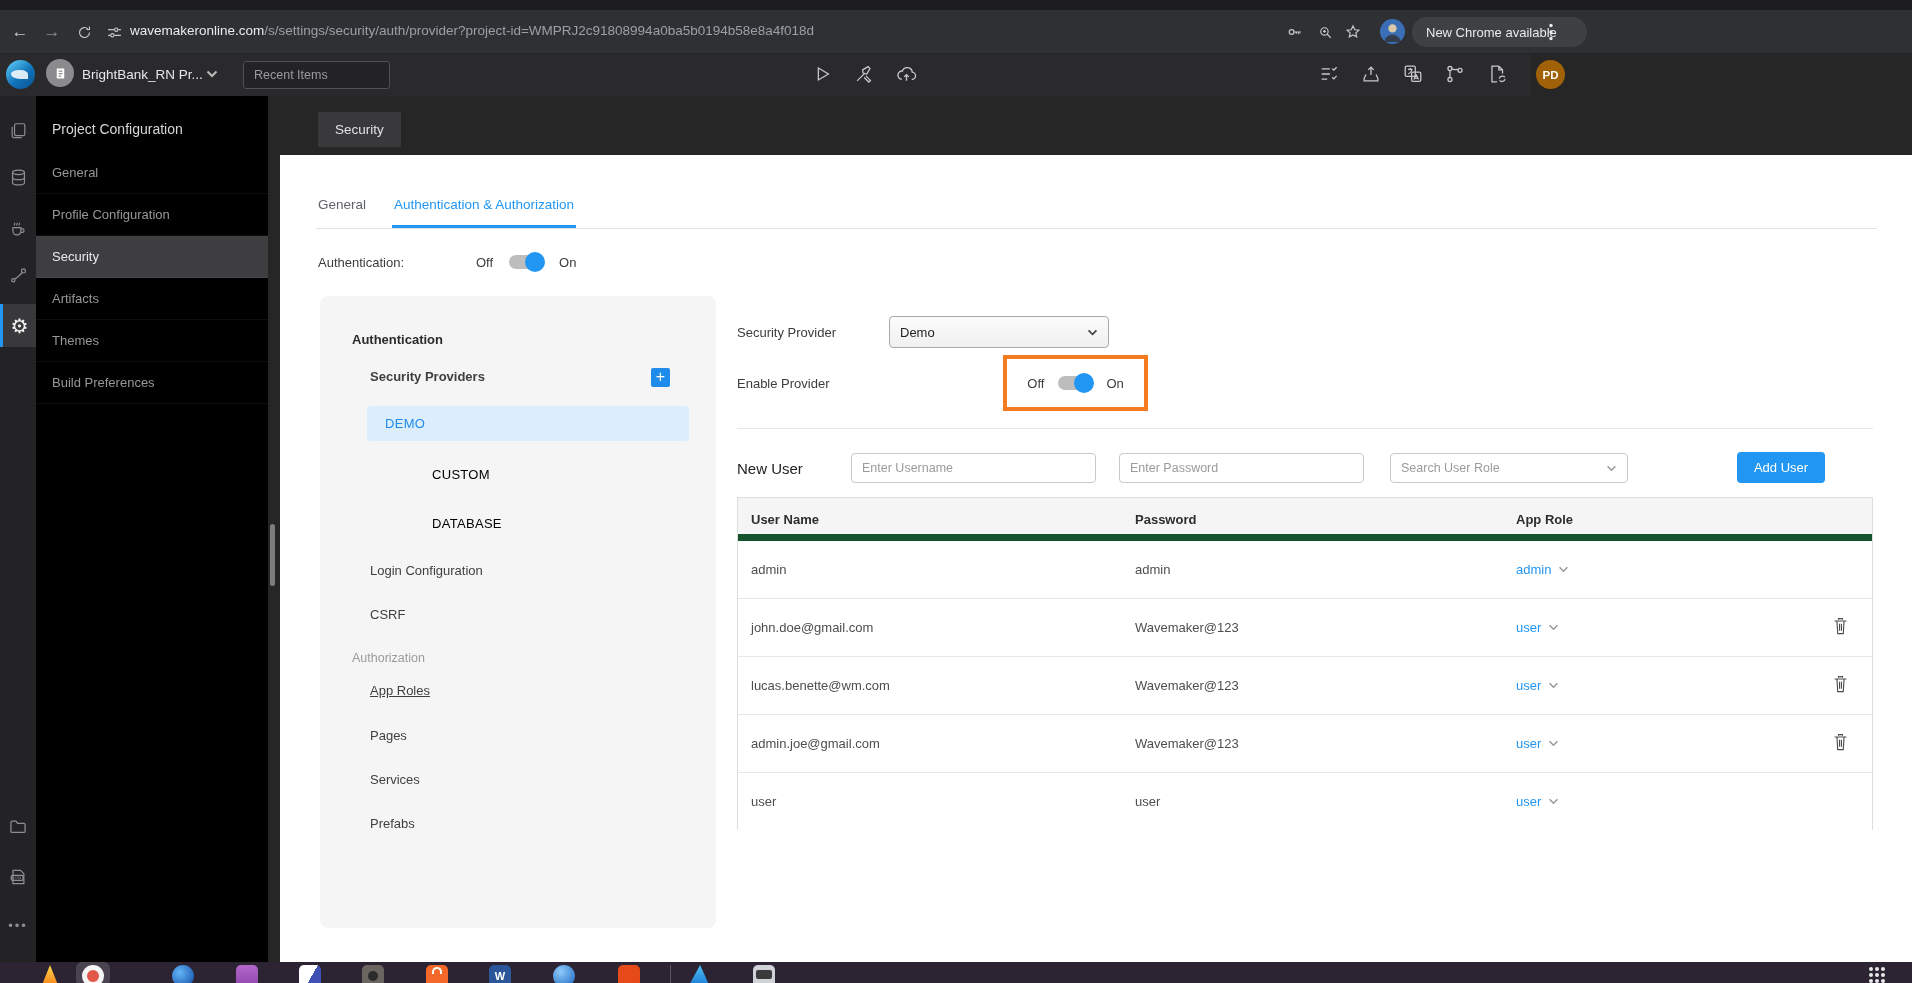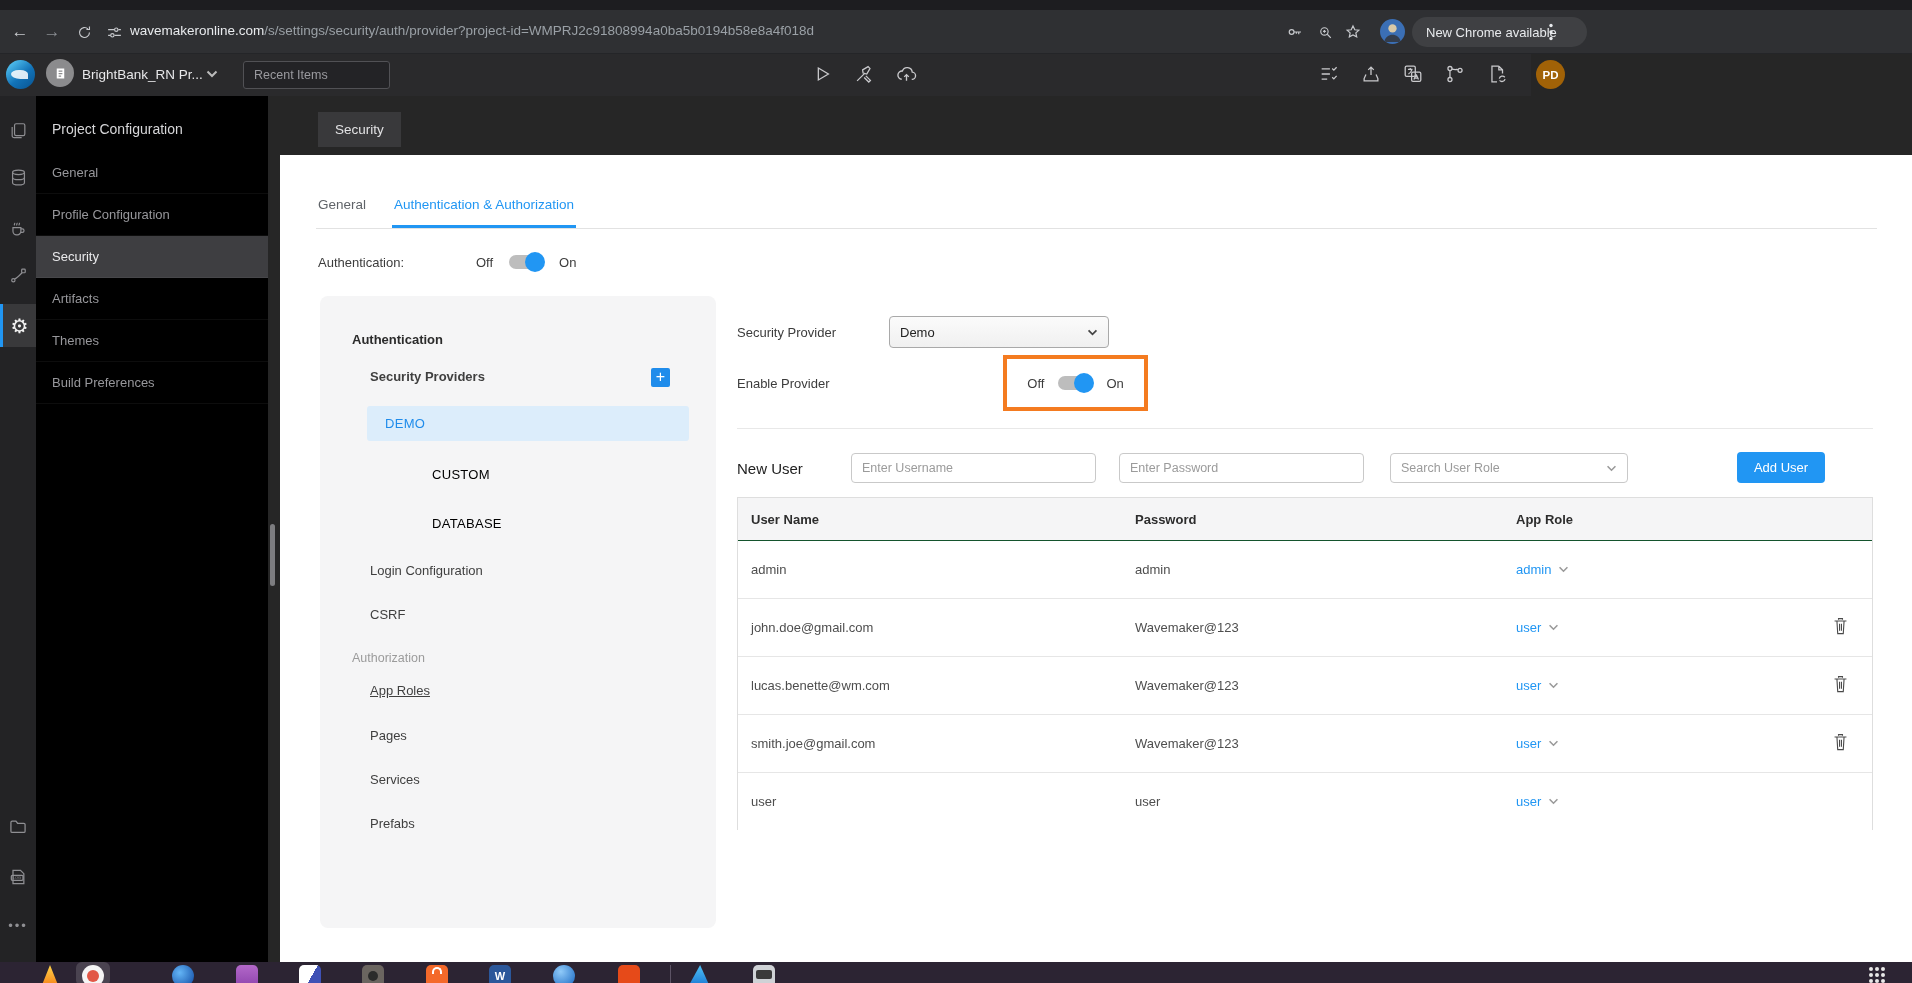--- a/index.html
+++ b/index.html
@@ -113,21 +113,21 @@
               border-radius:4px; font-size:12.5px; color:#9b9b9b; display:flex; align-items:center;
               padding:0 10px; background:#fff; }
   #role-select .chev { margin-left:auto; }
   #add-user-btn { position:absolute; left:1457px; top:297px; width:88px; height:31px; background:#2196f3;
               border:none; border-radius:4px; color:#fff; font-size:13px; }
 
   
   #users-table { position:absolute; left:457px; top:342px; width:1136px; height:333px;
                  border:1px solid #dedede; }
   #t-head { position:absolute; left:0; top:0; width:100%; height:43px; background:#f5f5f6;
-            border-bottom:1px solid #14532d; }
+            border-bottom:7px solid #14532d; }
   .th { position:absolute; top:14px; font-size:13px; font-weight:bold; color:#2d2d2d; }
   .trow { position:absolute; left:0; width:100%; height:58px; border-bottom:1px solid #e6e6e6; background:#fff; }
   .trow:last-child { border-bottom:none; }
   .td { position:absolute; top:21px; font-size:13px; color:#4e4e4e; }
   .role-cell { position:absolute; left:778px; top:21px; display:flex; align-items:center; gap:7px;
                font-size:13px; color:#2196f3; }
   .trash { position:absolute; left:1093px; top:17px; width:22px; height:24px; }
   .trash svg { stroke:#4a4a4a; fill:none; stroke-width:1.4; }
   .c1 { left:13px; } .c2 { left:397px; } .c3 { left:778px; }
 
@@ -451,21 +451,21 @@
             </svg>
         </div>
         <div class="trash">
           <svg width="19" height="21" viewBox="0 0 24 26">
               <path d="M9.5 4.5V3h5v1.5M4.5 6h15M7.5 6l1 16h7l1-16M10.8 9.5v9M13.2 9.5v9"></path>
             </svg>
         </div>
       </div>
 
       <div class="trow" style="top:217px;">
-        <div class="td c1">smith.joe@gmail.com</div>
+        <div class="td c1">admin.joe@gmail.com</div>
         <div class="td c2">Wavemaker@123</div>
         <div class="role-cell">
             <span>user</span>
           <svg width="11" height="7" viewBox="0 0 12 8" fill="none" stroke="#9a9a9a" stroke-width="1.8">
               <path d="M1.5 1.5L6 6l4.5-4.5"></path>
             </svg>
         </div>
         <div class="trash">
           <svg width="19" height="21" viewBox="0 0 24 26">
               <path d="M9.5 4.5V3h5v1.5M4.5 6h15M7.5 6l1 16h7l1-16M10.8 9.5v9M13.2 9.5v9"></path>

